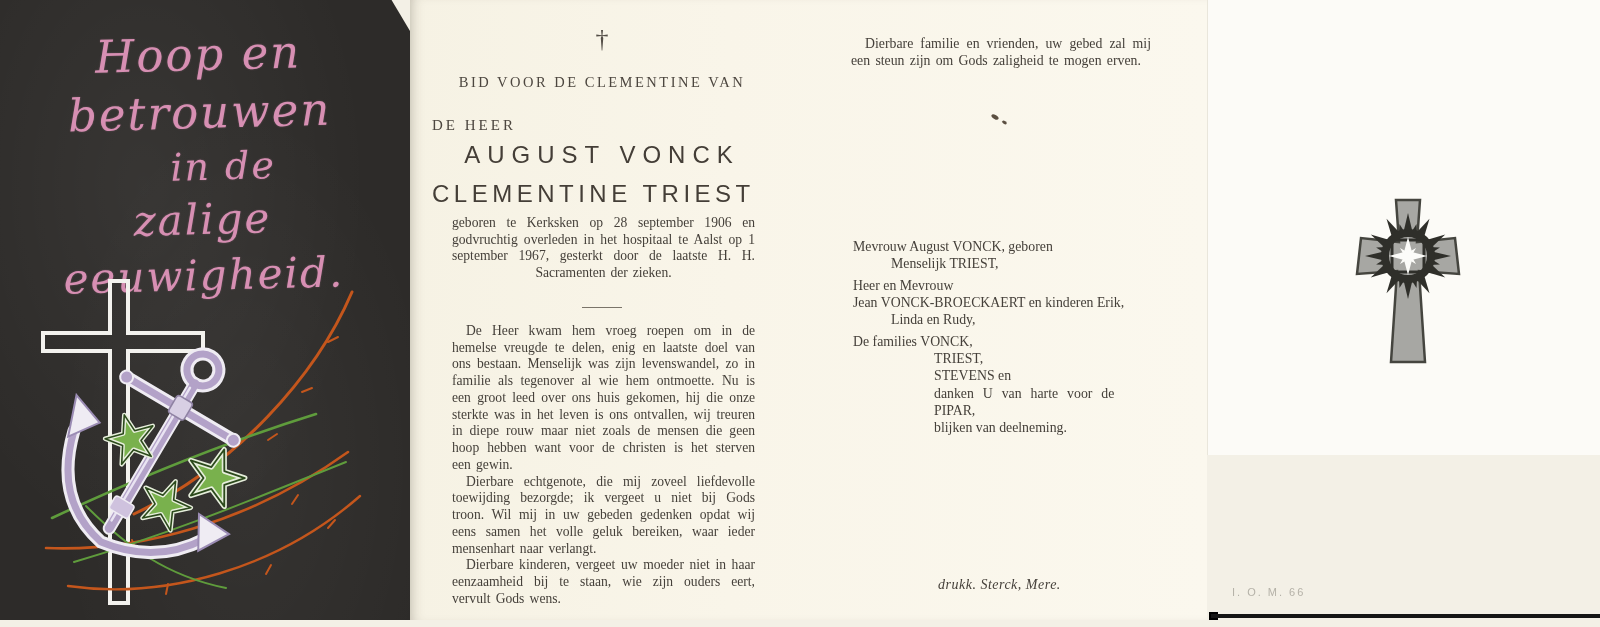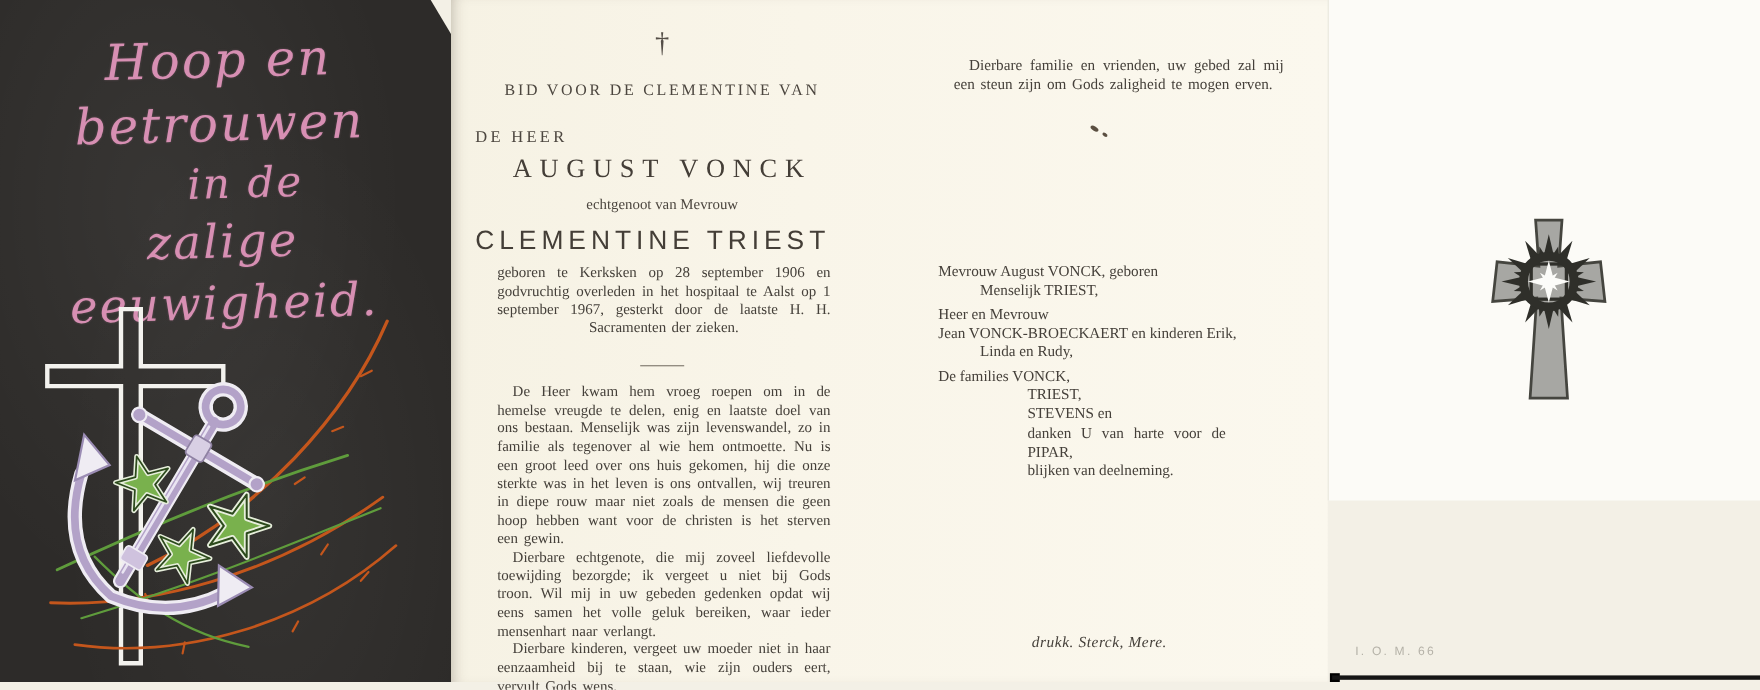--- a/index.html
+++ b/index.html
@@ -52,21 +52,21 @@
     box-shadow:inset 10px 0 14px -10px rgba(60,50,40,0.35);
   }
 
   
   .memorial-column{position:absolute;left:22px;top:24px;width:340px;}
   .cross-glyph{font-size:26px;line-height:30px;text-align:center;color:#544e47;}
   .intro-line{margin-top:20px;text-align:center;font-size:14.5px;letter-spacing:2.5px;color:#4c463f;}
   .honorific{margin-top:26px;text-align:left;font-size:15px;letter-spacing:3px;color:#4c463f;}
   .deceased-name{
     margin-top:7px;text-align:center;
-    font-family:Liberation Serif, serif;
+    font-family:Liberation Sans, sans-serif;
     font-size:24px;letter-spacing:7px;color:#443e37;font-weight:400;
   }
   .relation-line{margin-top:10px;text-align:center;font-size:13.5px;color:#4c463f;}
   .spouse-name{
     margin-top:11px;text-align:left;
     font-family:"Liberation Sans", sans-serif;
     font-size:24px;letter-spacing:4.5px;color:#443e37;font-weight:400;
   }
   .life-summary{
     margin:7px 17px 0 20px;
@@ -77,21 +77,21 @@
   .divider-rule{width:40px;border:0;border-top:1.6px solid #7a7469;margin:25px auto 0;}
   .body-par{
     margin:0 17px 0 20px;font-size:13.6px;line-height:16.75px;
     text-align:justify;text-indent:14px;word-spacing:1.8px;color:var(--ink);
   }
   .body-par.first{margin-top:15px;}
 
   
   .thanks-intro{
     position:absolute;left:441px;top:35px;width:300px;
-    margin:16px;font-size:13.8px;line-height:17px;
+    margin:0;font-size:13.8px;line-height:17px;
     text-align:justify;text-indent:14px;word-spacing:1.8px;color:var(--ink);
   }
   .ink-speck{position:absolute;background:#5b4f41;border-radius:50%;}
   .ink-speck.s1{left:581px;top:115px;width:8px;height:4px;transform:rotate(32deg);}
   .ink-speck.s2{left:592px;top:121px;width:5px;height:3px;transform:rotate(32deg);}
   .family-list{position:absolute;left:443px;top:238px;width:318px;font-size:13.8px;color:var(--ink);}
   .fam-line{line-height:17.2px;}
   .fam-line.gap{margin-top:4.5px;}
   .fam-line.ind1{padding-left:38px;}
   .fam-line.ind2{padding-left:81px;}
@@ -202,21 +202,20 @@
     </svg>
   </section>
 
   <section class="cream-spread">
 
     <div class="memorial-column">
       <div class="cross-glyph">†</div>
       <div class="intro-line">BID VOOR DE CLEMENTINE VAN</div>
       <div class="honorific">DE HEER</div>
       <div class="deceased-name">AUGUST VONCK</div>
-      <div class="relation-line">echtgenoot van Mevrouw</div>
       <div class="spouse-name">CLEMENTINE TRIEST</div>
       <p class="life-summary">geboren te Kerksken op 28 september 1906 en godvruchtig overleden in het hospitaal te Aalst op 1 september 1967, gesterkt door de laatste H. H. Sacramenten der zieken.</p>
       <hr class="divider-rule">
       <p class="body-par first">De Heer kwam hem vroeg roepen om in de hemelse vreugde te delen, enig en laatste doel van ons bestaan. Menselijk was zijn levenswandel, zo in familie als tegenover al wie hem ontmoette. Nu is een groot leed over ons huis gekomen, hij die onze sterkte was in het leven is ons ontvallen, wij treuren in diepe rouw maar niet zoals de mensen die geen hoop hebben want voor de christen is het sterven een gewin.</p>
       <p class="body-par">Dierbare echtgenote, die mij zoveel liefdevolle toewijding bezorgde; ik vergeet u niet bij Gods troon. Wil mij in uw gebeden gedenken opdat wij eens samen het volle geluk bereiken, waar ieder mensenhart naar verlangt.</p>
       <p class="body-par">Dierbare kinderen, vergeet uw moeder niet in haar eenzaamheid bij te staan, wie zijn ouders eert, vervult Gods wens.</p>
     </div>
 
     <p class="thanks-intro">Dierbare familie en vrienden, uw gebed zal mij een steun zijn om Gods zaligheid te mogen erven.</p>
     <div class="ink-speck s1"></div>

